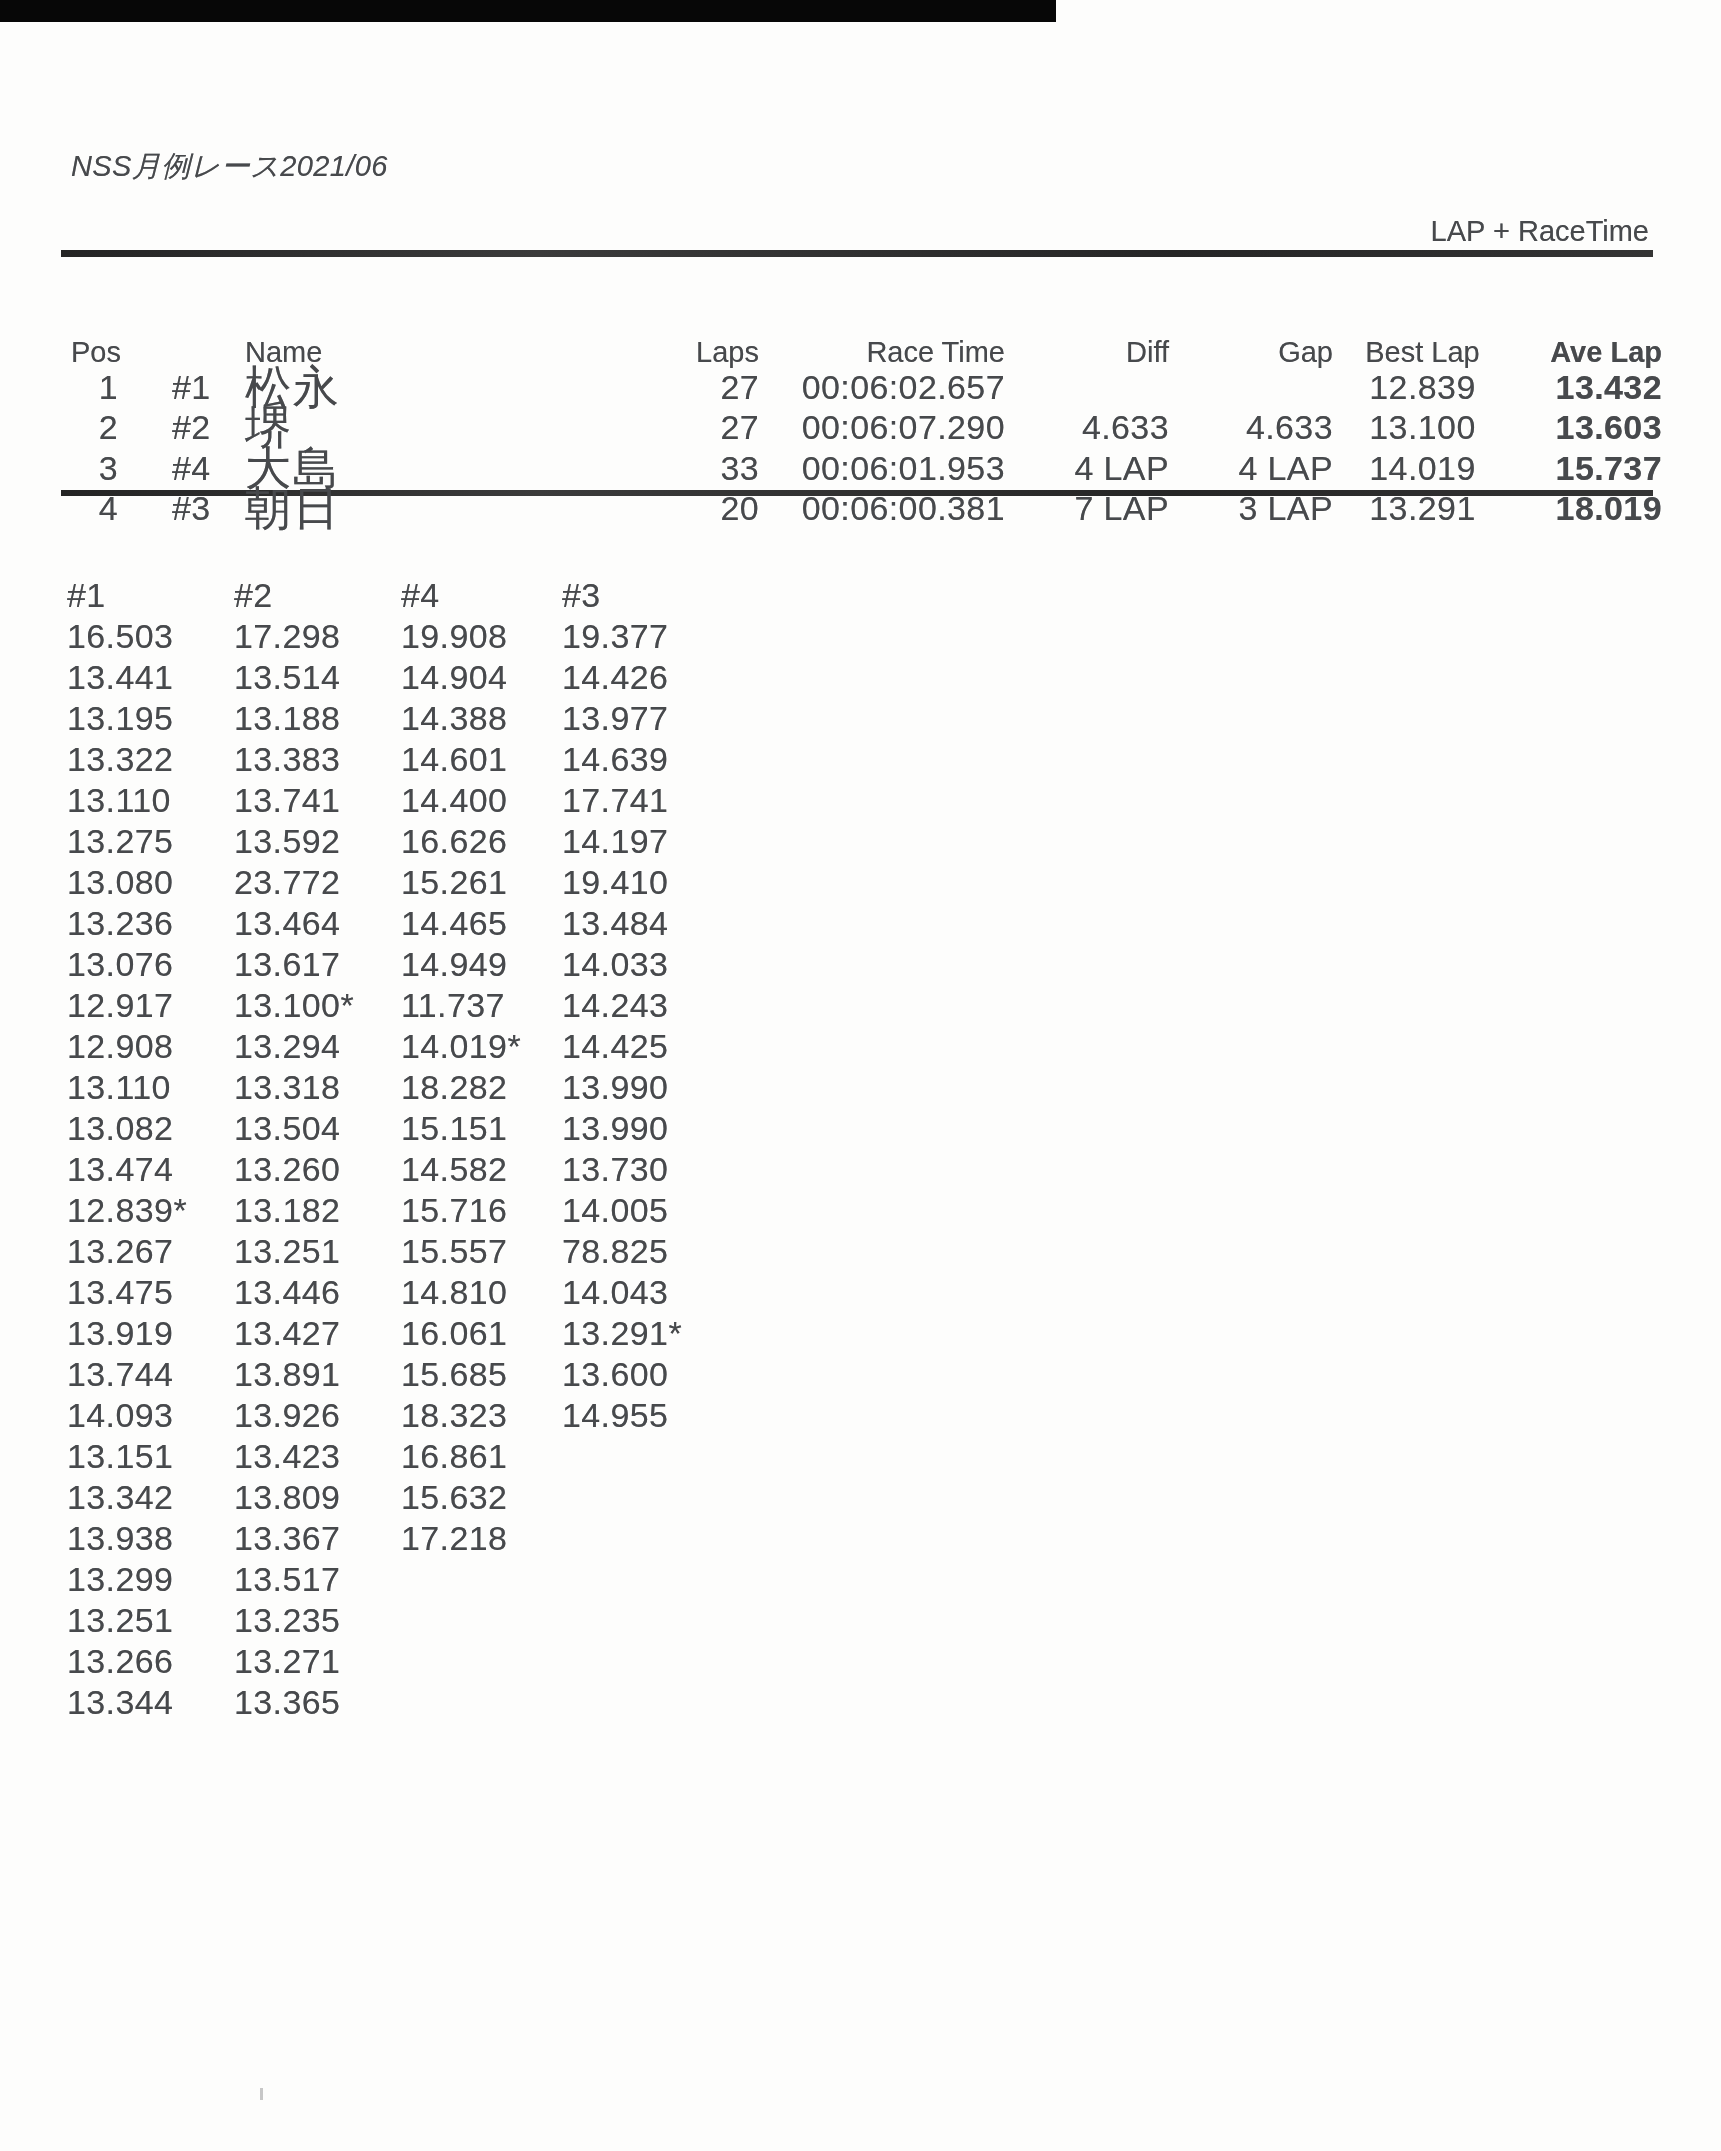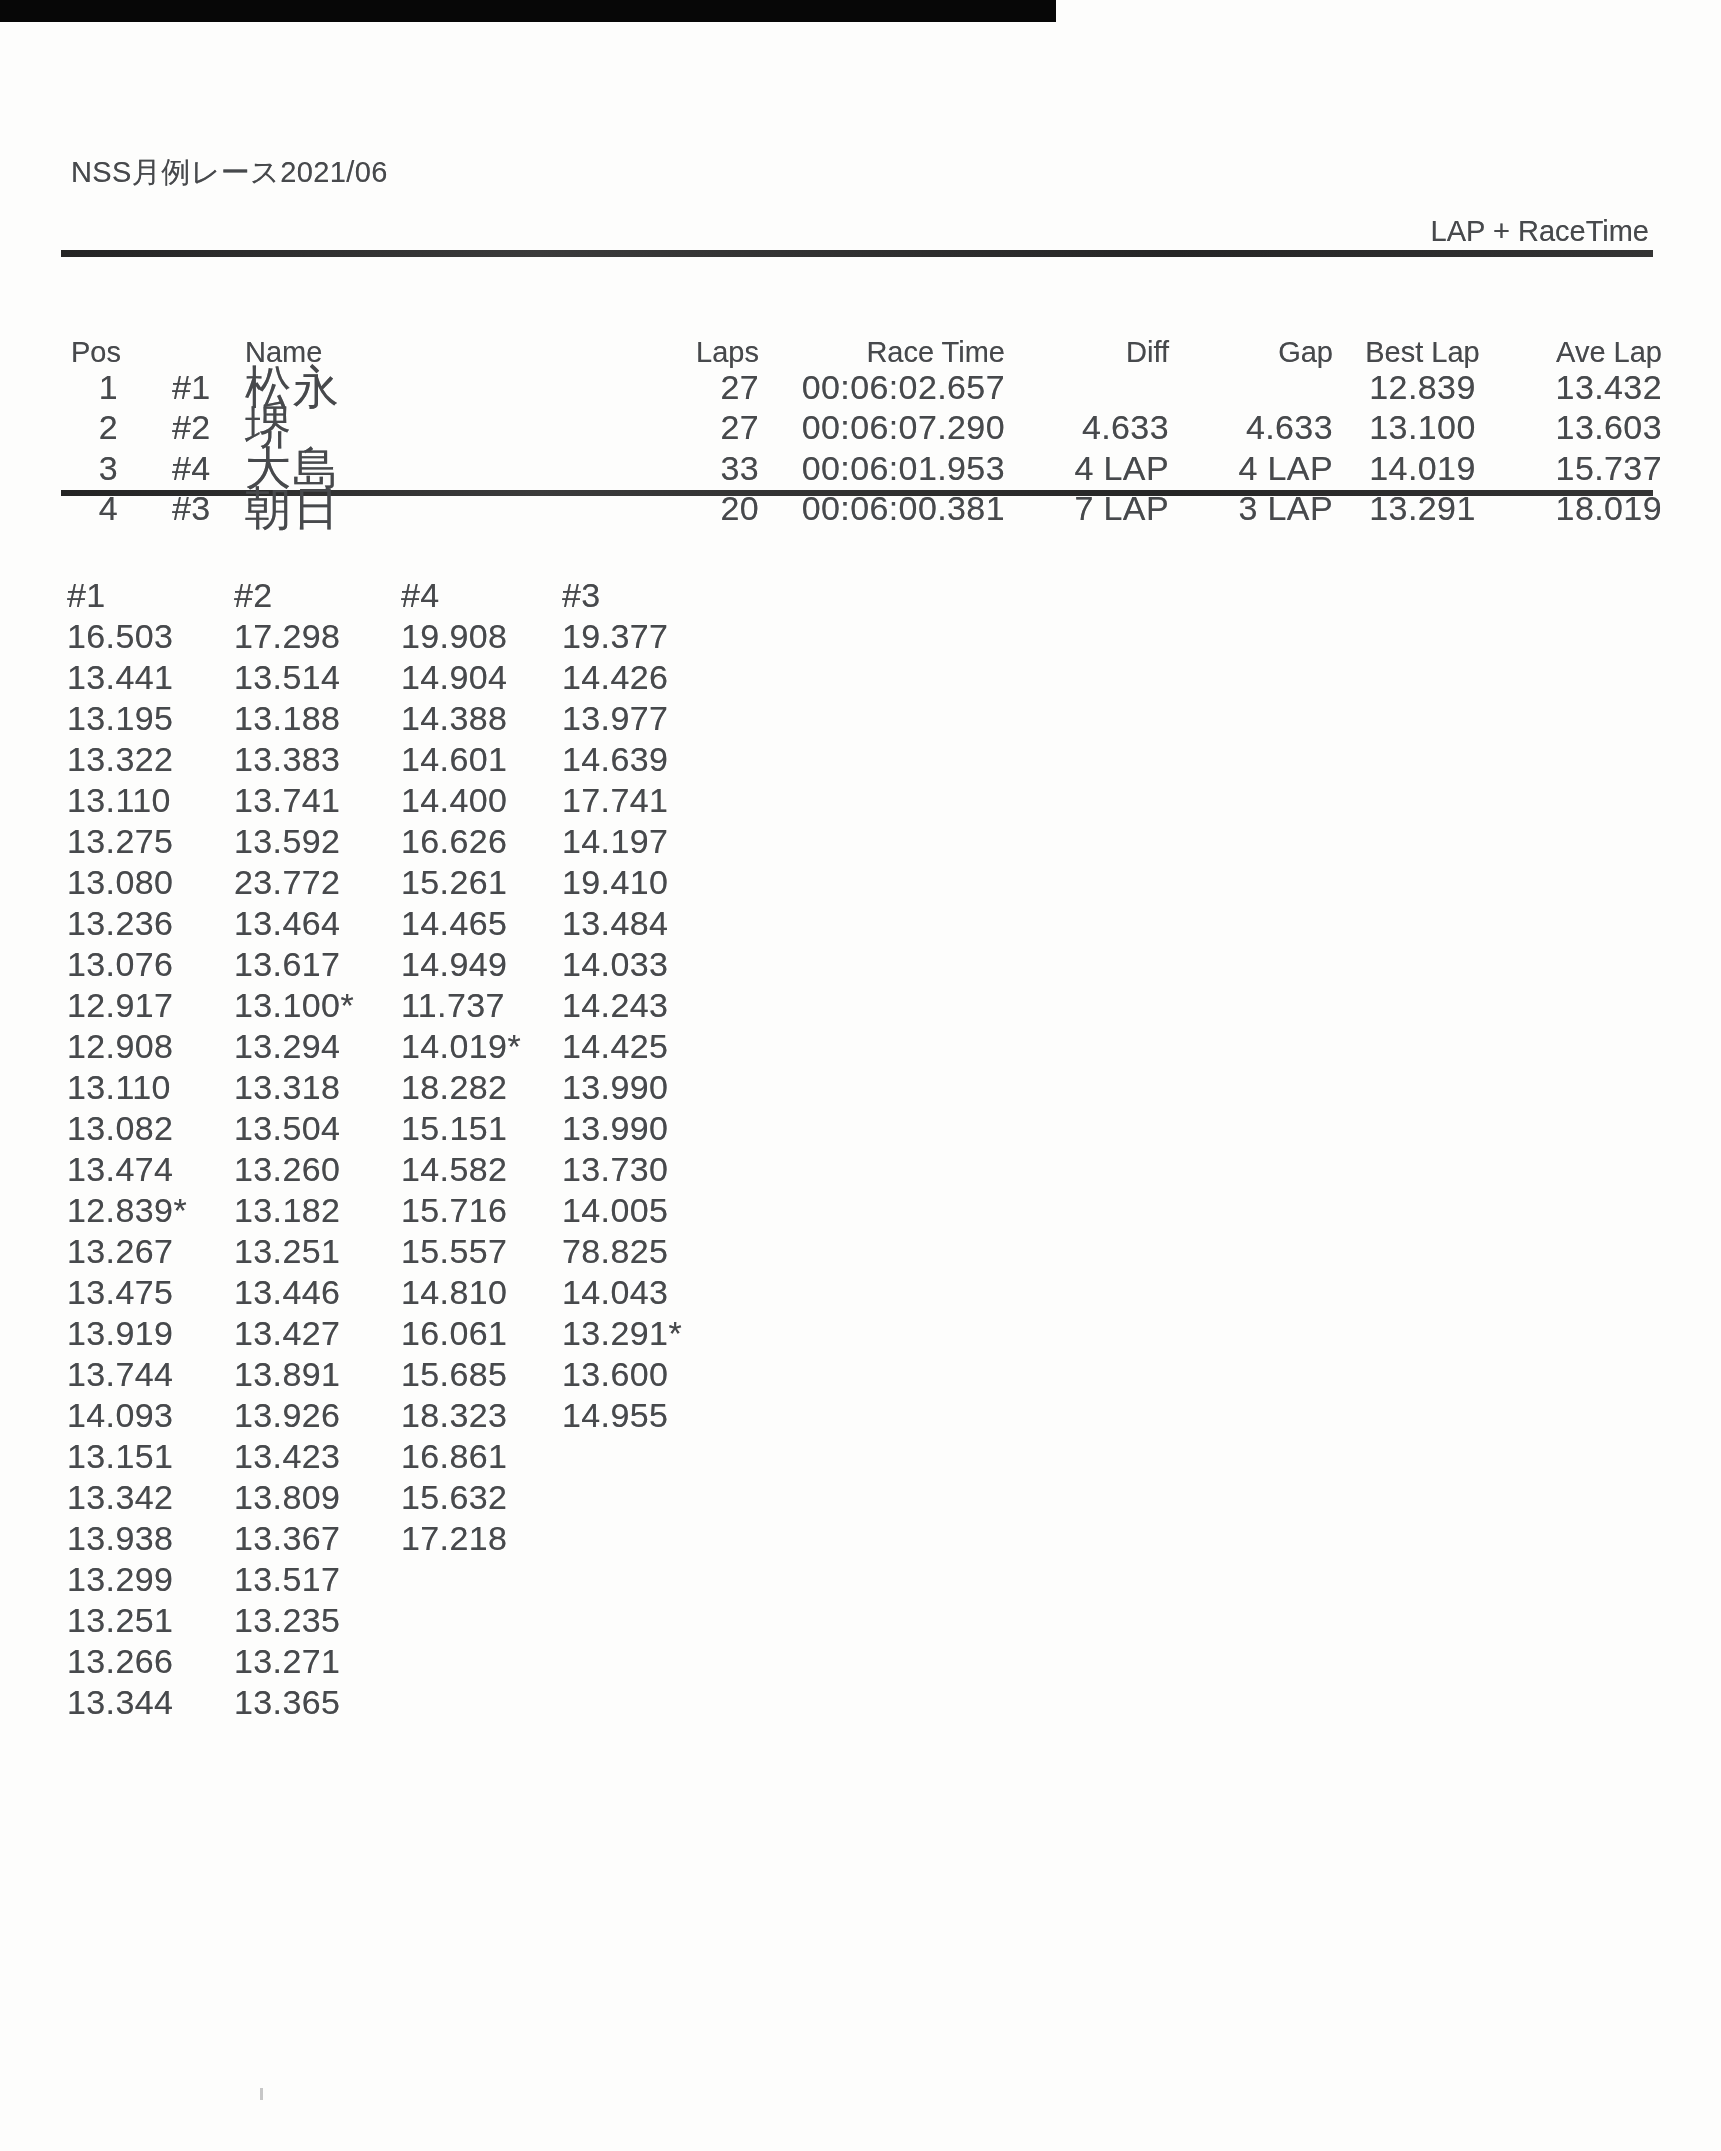--- a/index.html
+++ b/index.html
@@ -6,21 +6,21 @@
   .page{
     position:relative;width:1721px;height:2151px;overflow:hidden;
     background:#fdfdfc;
     font-family:"Liberation Sans", sans-serif;
     color:#47494c;
     text-shadow:0 0 0.6px rgba(70,72,76,.55);
   }
   .scan-bar{position:absolute;left:0;top:0;width:1056px;height:22px;background:#070707;}
   .scan-tick{position:absolute;left:260px;top:2088px;width:2.5px;height:11.8px;background:#c7c7c7;}
 
-  .event{position:absolute;left:71px;top:154px;font-size:29px;line-height:37px;letter-spacing:0.4px;}
+  .event{position:absolute;left:71px;top:148px;font-size:29px;line-height:37px;letter-spacing:0.4px;font-style:italic;}
   .title{position:absolute;left:67px;top:172px;font-size:62px;line-height:78px;letter-spacing:-0.8px;word-spacing:8.4px;}
   .mode{position:absolute;left:1227px;top:214px;width:422px;font-size:29px;line-height:34px;text-align:right;}
 
   .rule{position:absolute;left:61px;width:1592px;background:linear-gradient(90deg,#242424,#3b3b3b 30%,#262626 70%,#343434);}
   .rule-top{top:250px;height:6.7px;}
   .rule-bottom{top:490px;height:5.9px;}
 
   
   .results{position:absolute;left:0;top:0;width:1721px;}
   .rrow{position:absolute;left:0;height:40px;width:1662px;margin-top:44px;}
@@ -33,21 +33,21 @@
   .hdr .cell{font-size:29px;letter-spacing:0;}
   .c-pos {left:51px;  width:67px;  text-align:right;}
   .h-pos {left:71px;  width:67px;  text-align:left;}
   .c-car {left:172px; width:101px; text-align:left;}
   .c-name{left:245px; width:354px; text-align:left;font-size:46px;font-weight:500;letter-spacing:1.7px;}
   .c-laps{left:641px; width:118px; text-align:right;}
   .c-rt  {left:767px; width:238px; text-align:right;}
   .c-diff{left:1016px;width:153px; text-align:right;}
   .c-gap {left:1185px;width:148px; text-align:right;}
   .c-best{left:1349px;width:147px; text-align:center;}
-  .c-ave {left:1514px;width:148px; text-align:right;}
+  .c-ave {left:1514px;width:148px; text-align:right;font-weight:bold;}
 
   
   .lap-col{position:absolute;top:575px;font-size:34px;line-height:41px;letter-spacing:0.4px;white-space:nowrap;}
   .col1{left:67px;}  .col2{left:234px;}  .col3{left:401px;}  .col4{left:562px;}
 </style>
 </head>
 <body>
 
 <div class="page">
 

